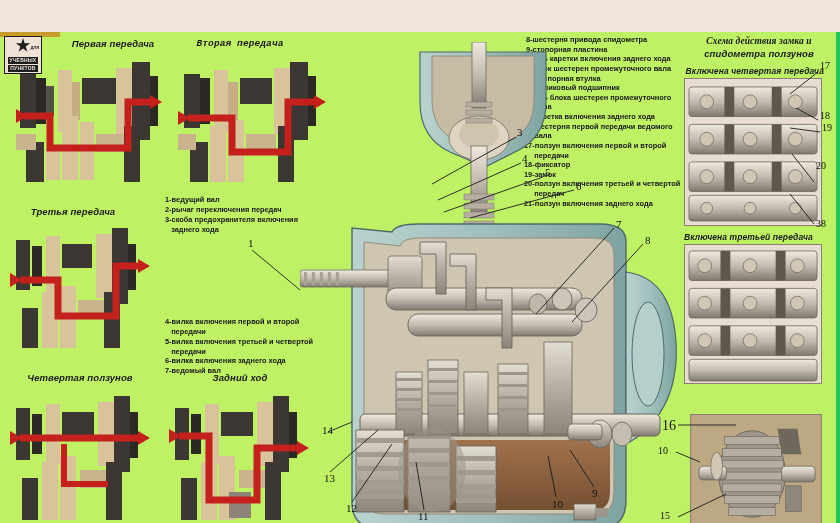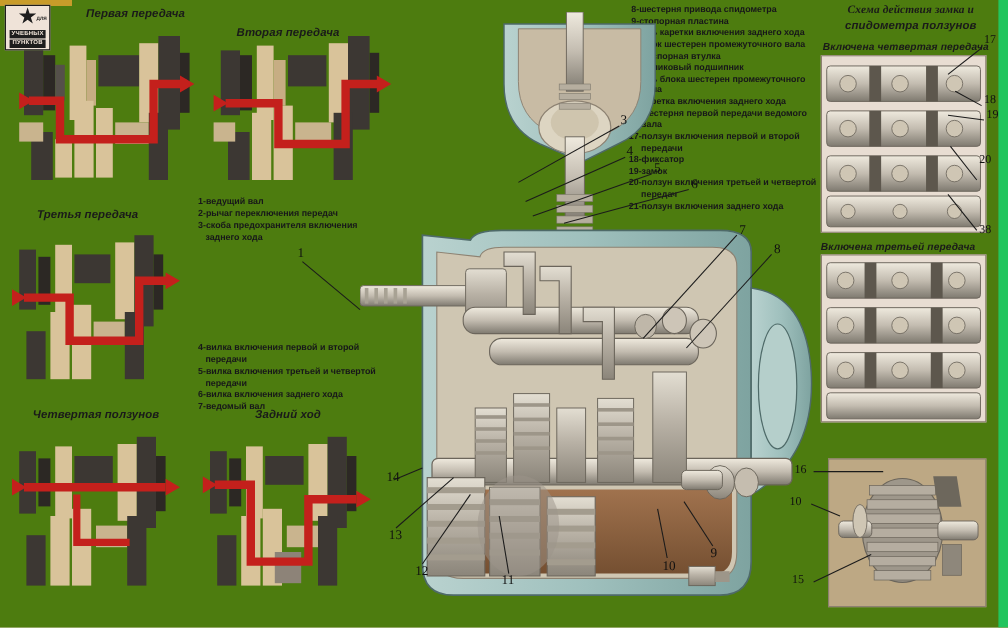--- a/index.html
+++ b/index.html
@@ -4,23 +4,24 @@
 <style>
   html,body{margin:0;padding:0;}
   body{
     width:840px;height:523px;overflow:hidden;
     background:#f2e3dc;
     font-family:"Liberation Sans", sans-serif;
     position:relative;
   }
   .poster{
     position:absolute;inset:0;
-    background:#4d7c0f;
-    border-right:8px solid #22c55e;
+    background:#bef264;
+    border-right:4px solid #22c55e;
     box-sizing:border-box;
+    margin-top:32px;
   }
   .top-strip{
     position:absolute;left:0;top:0;width:60px;height:5px;background:#c89c2a;
   }
 
   
   .title{
     font-style:italic;font-weight:bold;font-size:9.5px;color:#1a1a1a;
     text-align:center;letter-spacing:.1px;
   }
@@ -72,21 +73,21 @@
   <div class="top-strip"></div>
 
   <div class="logo">
     <div class="star"></div>
     <div class="side">ДЛЯ</div>
     <div class="l1">УЧЕБНЫХ</div>
     <div class="l2">ПУНКТОВ</div>
   </div>
 
   <div class="title" style="position:absolute;left:48px;top:6px;width:130px;">Первая передача</div>
-  <div class="title" style="position:absolute;left:175px;top:22px;width:130px;">Вторая передача</div>
+  <div class="title" style="position:absolute;left:175px;top:6px;width:130px;font-family:Liberation Mono, monospace;">Вторая передача</div>
   <div class="title" style="position:absolute;left:8px;top:174px;width:130px;">Третья передача</div>
   <div class="title" style="position:absolute;left:10px;top:340px;width:140px;">Четвертая ползунов</div>
   <div class="title" style="position:absolute;left:185px;top:340px;width:110px;">Задний ход</div>
 
   <div class="sch" style="left:6px;top:24px;width:158px;height:130px;">
     <svg class="canvas" viewBox="0 0 158 130">
       <g stroke="none">
         <rect x="14" y="18" width="16" height="54" fill="#3c3733"></rect>
         <rect x="30" y="22" width="10" height="46" fill="#2c2824"></rect>
         <rect x="40" y="30" width="8" height="30" fill="#55504a"></rect>
@@ -512,17 +513,17 @@
     </svg>
   </div>
 
   <svg style="position:absolute;left:0;top:0;width:840px;height:523px;pointer-events:none;">
     <g stroke="#1b1b1b" stroke-width="0.9" fill="none">
       <line x1="678" y1="393" x2="736" y2="393"></line>
       <line x1="676" y1="420" x2="700" y2="430"></line>
       <line x1="678" y1="485" x2="726" y2="462"></line>
     </g>
   </svg>
-  <div class="callout" style="left:662px;top:386px;font-size:10px;">16</div>
+  <div class="callout" style="left:662px;top:386px;font-size:14px;">16</div>
   <div class="callout" style="left:658px;top:413px;font-size:10px;">10</div>
   <div class="callout" style="left:660px;top:478px;font-size:10px;">15</div>
 
 </div>
 
 </body></html>

